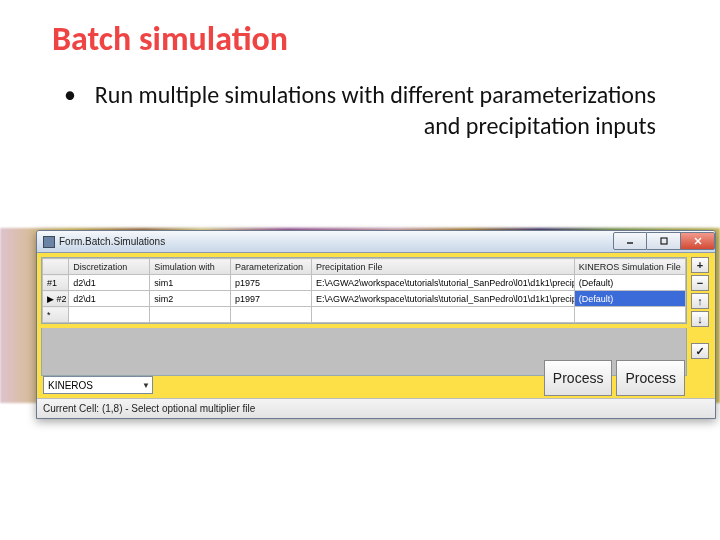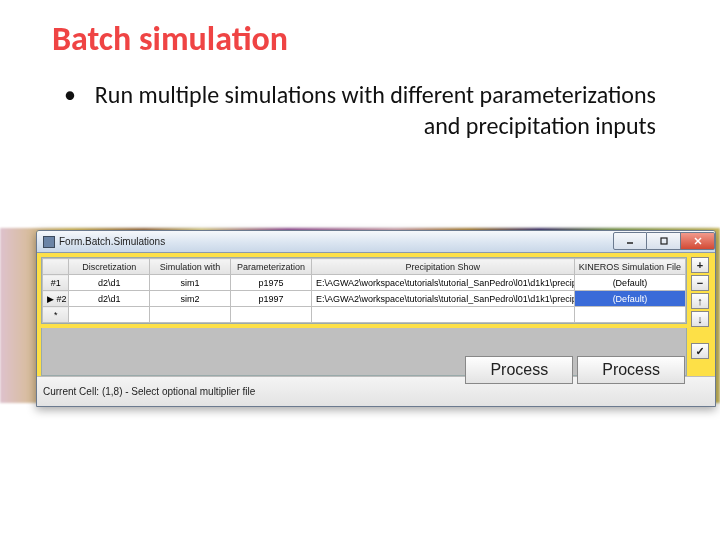--- a/index.html
+++ b/index.html
@@ -93,21 +93,21 @@
   table.grid {
     border-collapse: collapse;
     width:100%;
     table-layout: fixed;
   }
   .grid th, .grid td {
     border: 1px solid #bfbfbf;
     font-size: 9px;
     padding: 2px 4px;
     height: 16px;
-    text-align:center;
+    text-align:left;
     white-space: nowrap;
     overflow:hidden;
     background:#fff;
   }
   .grid th {
     background: linear-gradient(#f4f4f4,#e3e3e3);
     font-weight:400;
     color:#222;
   }
   .rowhdr {
@@ -169,29 +169,29 @@
   .btn-row {
     display:flex;
     gap:4px;
     position:absolute;
     right:30px;
     bottom:22px;
   }
   .push-btn {
     background: linear-gradient(#fefefe,#e3e3e3);
     border:1px solid #888;
-    height:28px;
-    padding:0 24px;
-    font-size:16px;
+    height:36px;
+    padding:0 8px;
+    font-size:14px;
     color:#222;
     display:flex; align-items:center;
   }
 
   .statusbar {
-    height:30px;
+    height:20px;
     background: linear-gradient(#f4f4f4,#e3e3e3);
     border-top:1px solid #bcbcbc;
     font-size:10px;
     color:#222;
     display:flex; align-items:center;
     padding:0 6px;
   }
 </style>
 </head>
 <body>
@@ -246,21 +246,21 @@
         <col style="width:80px">
         <col style="width:260px">
         <col style="width:110px">
       </colgroup>
       <thead>
         <tr>
           <th class="rowhdr"></th>
           <th>Discretization</th>
           <th>Simulation with</th>
           <th>Parameterization</th>
-          <th>Precipitation Show</th>
+          <th>Precipitation File</th>
           <th>KINEROS Simulation File</th>
         </tr>
       </thead>
       <tbody>
         <tr>
           <td class="rowhdr">#1</td>
           <td>d2\d1</td>
           <td>sim1</td>
           <td>p1975</td>
           <td>E:\AGWA2\workspace\tutorials\tutorial_SanPedro\l01\d1k1\precip\10yr1hr.pre</td>
@@ -280,20 +280,26 @@
           <td></td>
           <td></td>
           <td></td>
           <td></td>
         </tr>
       </tbody>
     </table>
   </div>
   <div class="gray-area" style="margin-right:28px;"></div>
 
+  <div class="model-row">
+    <div class="dropdown">
+      <span>KINEROS</span>
+      <span class="chev">▼</span>
+    </div>
+  </div>
 
   <div class="btn-row">
     <div class="push-btn">Process</div>
     <div class="push-btn">Process</div>
   </div>
 
   <div class="statusbar">
     <span>Current Cell: (1,8)  -  Select optional multiplier file</span>
   </div>
 

